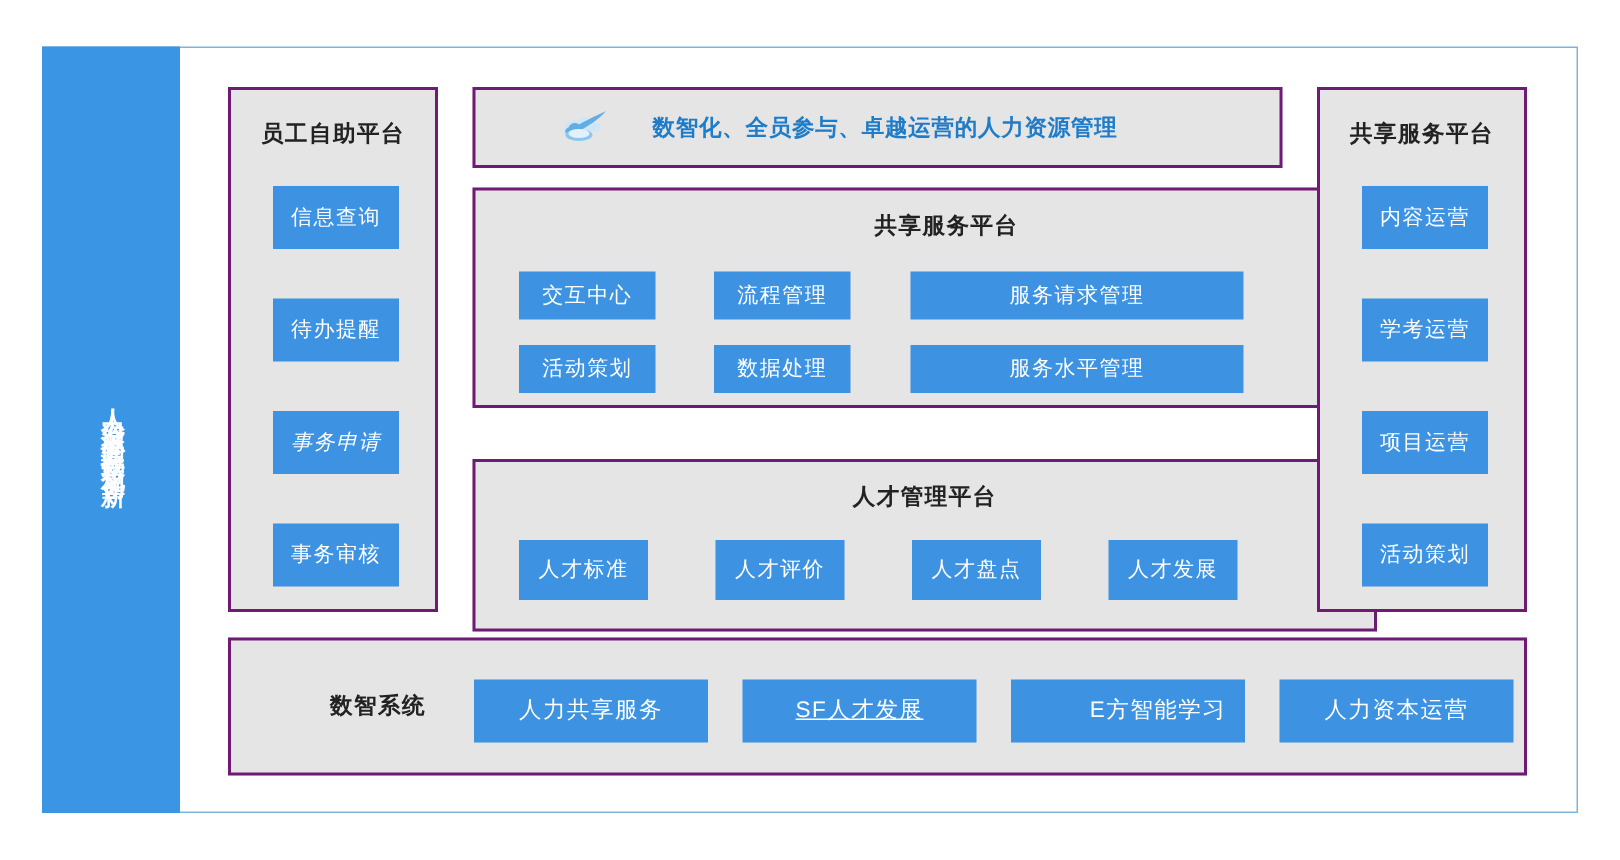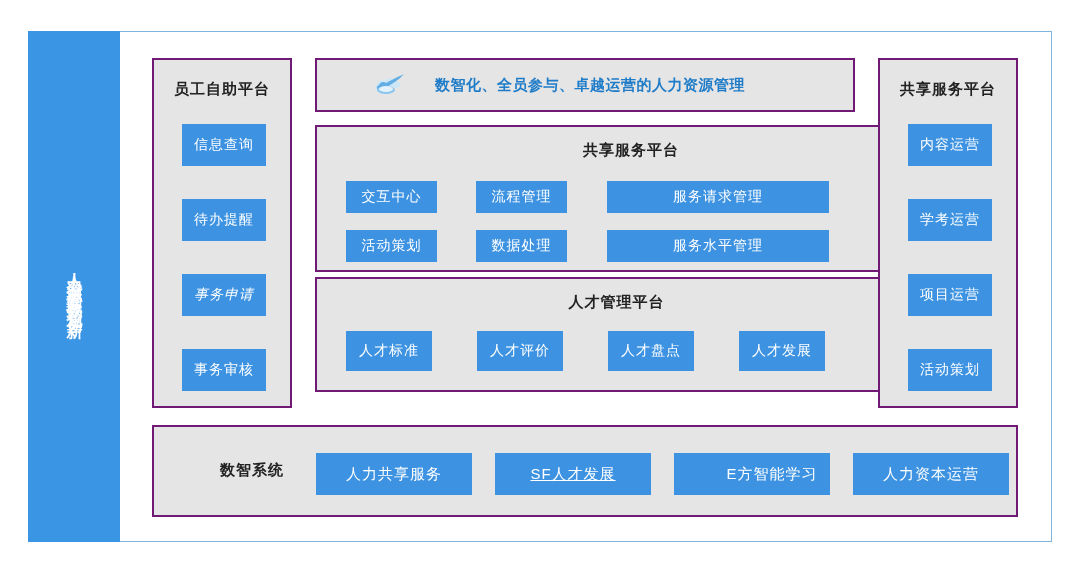--- a/index.html
+++ b/index.html
@@ -158,21 +158,21 @@
   #shared-row-1 { top: 54px; }
   #shared-row-2 { top: 103px; }
   .shared-row .chip { position: absolute; height: 32px; }
   .sh-c1 { left: 29px;  width: 91px; }
   .sh-c2 { left: 159px; width: 91px; }
   .sh-c3 { left: 290px; width: 222px; }
 
   
   #talent-card {
     left: 315px;
-    top: 277px;
+    top: 306px;
     width: 603px;
     height: 115px;
   }
   #talent-card .card-title { margin-top: 14px; }
   #talent-row {
     position: absolute;
     left: 0;
     top: 52px;
     width: 100%;
     height: 40px;

